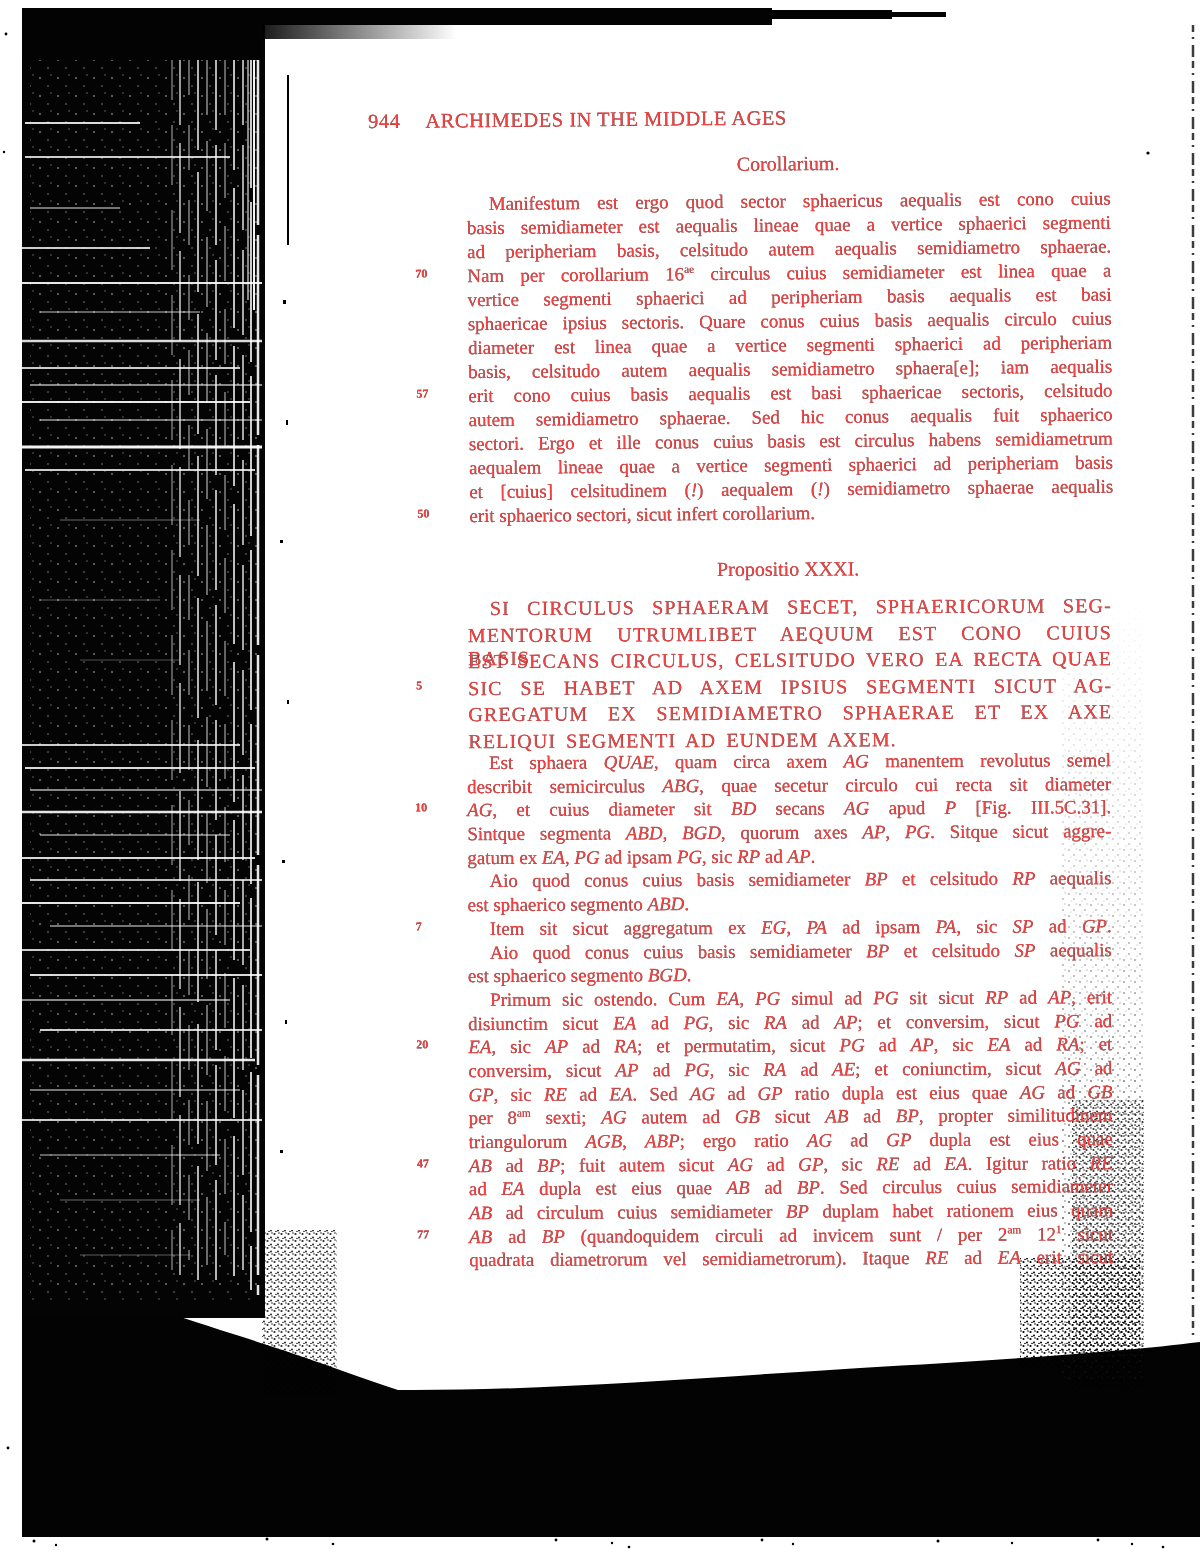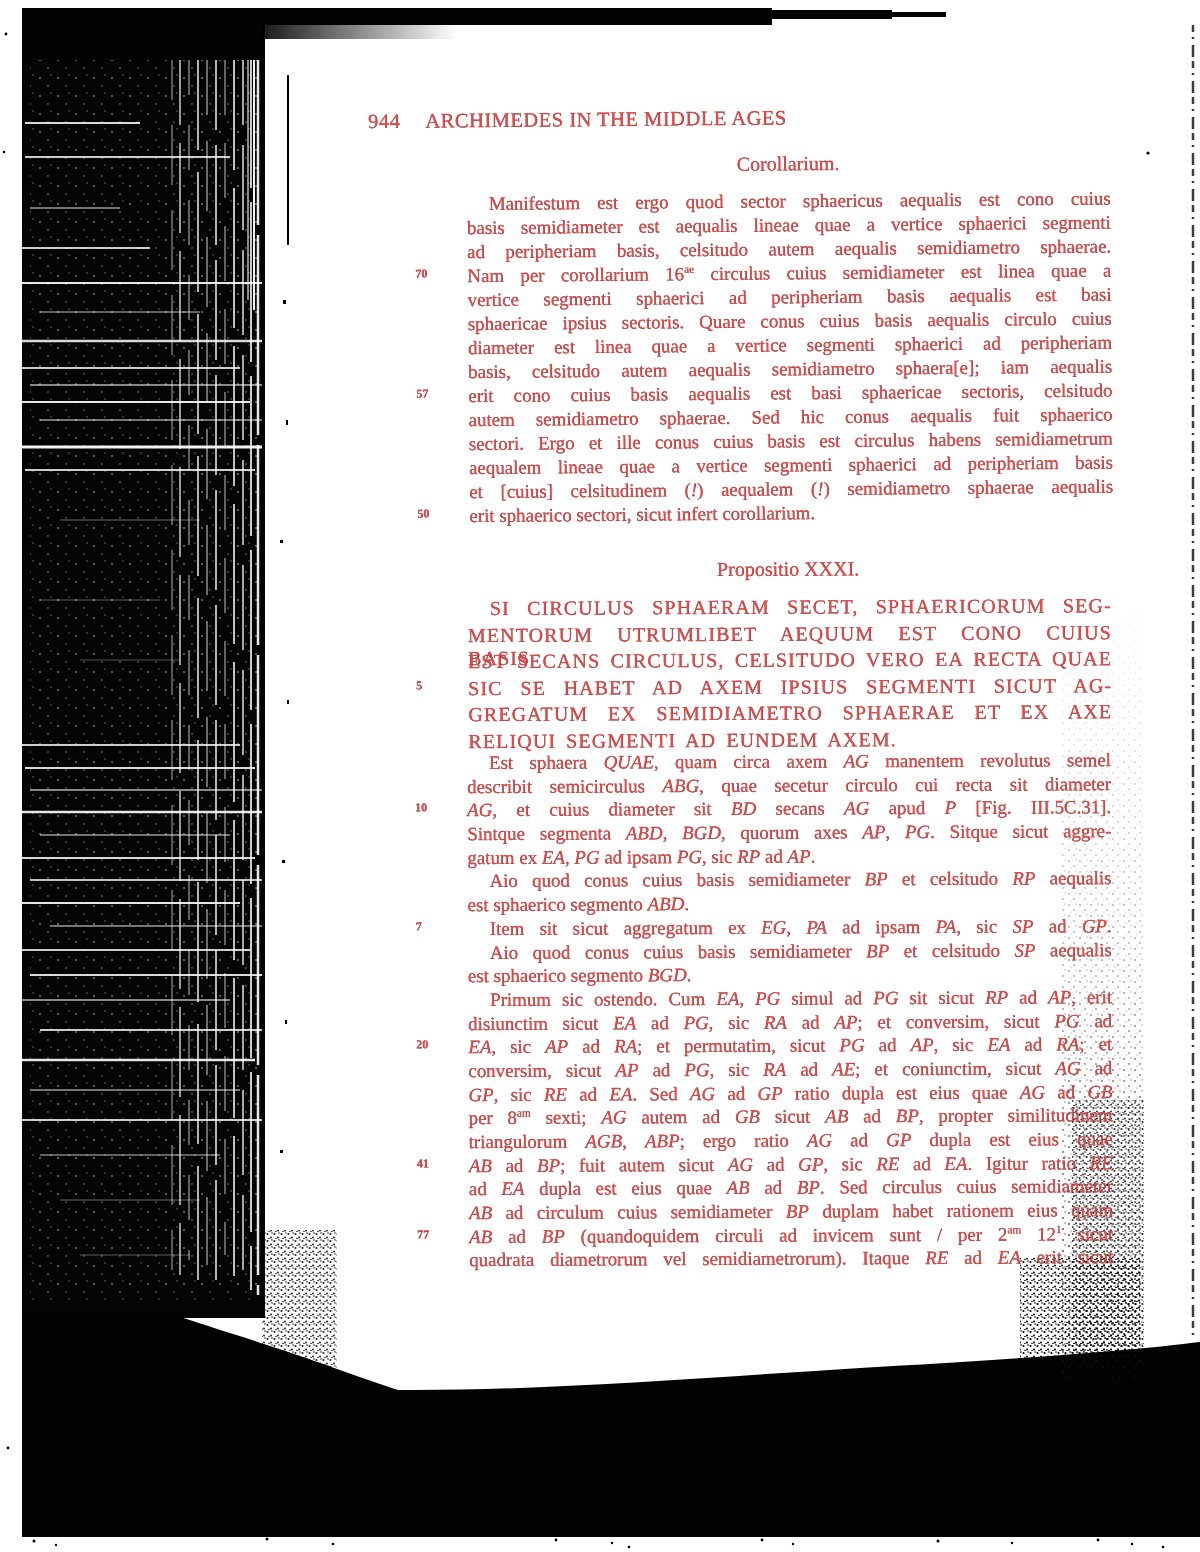--- a/index.html
+++ b/index.html
@@ -381,21 +381,21 @@
           <span class="lnum"></span>
           <span class="ltext">per 8<sup>am</sup> sexti; <i>AG</i> autem ad <i>GB</i> sicut <i>AB</i> ad <i>BP</i>, propter similitudinem</span>
         </div>
 
         <div class="line">
           <span class="lnum"></span>
           <span class="ltext">triangulorum <i>AGB</i>, <i>ABP</i>; ergo ratio <i>AG</i> ad <i>GP</i> dupla est eius quae</span>
         </div>
 
         <div class="line">
-          <span class="lnum">41</span>
+          <span class="lnum">47</span>
           <span class="ltext"><i>AB</i> ad <i>BP</i>; fuit autem sicut <i>AG</i> ad <i>GP</i>, sic <i>RE</i> ad <i>EA</i>. Igitur ratio <i>RE</i></span>
         </div>
 
         <div class="line">
           <span class="lnum"></span>
           <span class="ltext">ad <i>EA</i> dupla est eius quae <i>AB</i> ad <i>BP</i>. Sed circulus cuius semidiameter</span>
         </div>
 
         <div class="line">
           <span class="lnum"></span>

